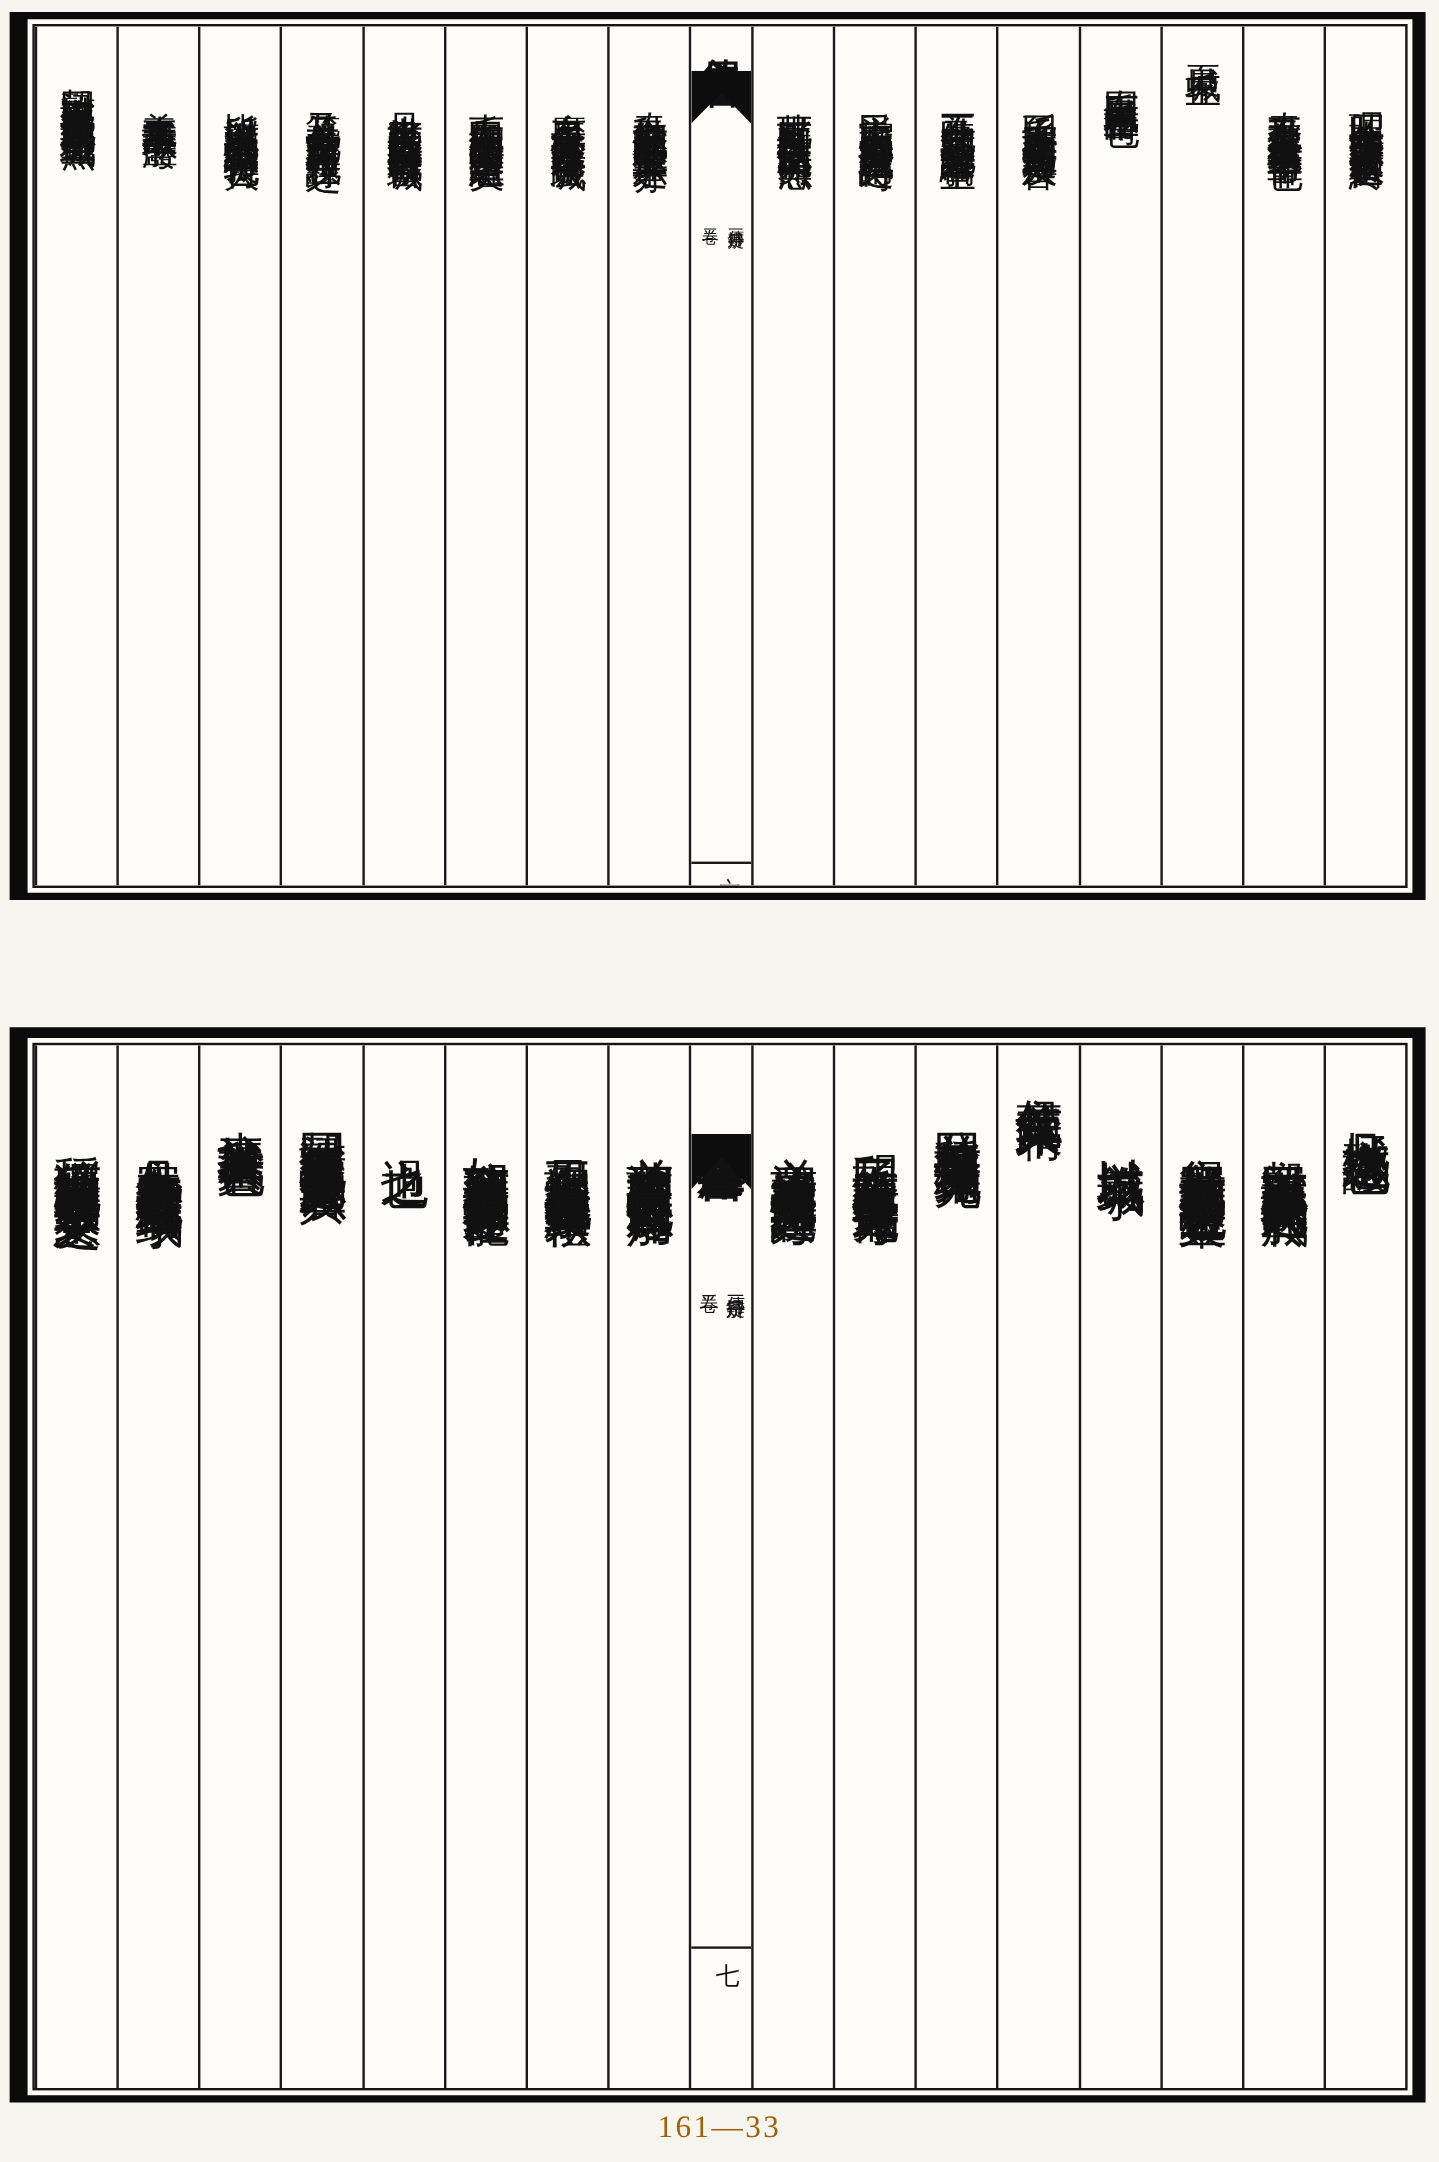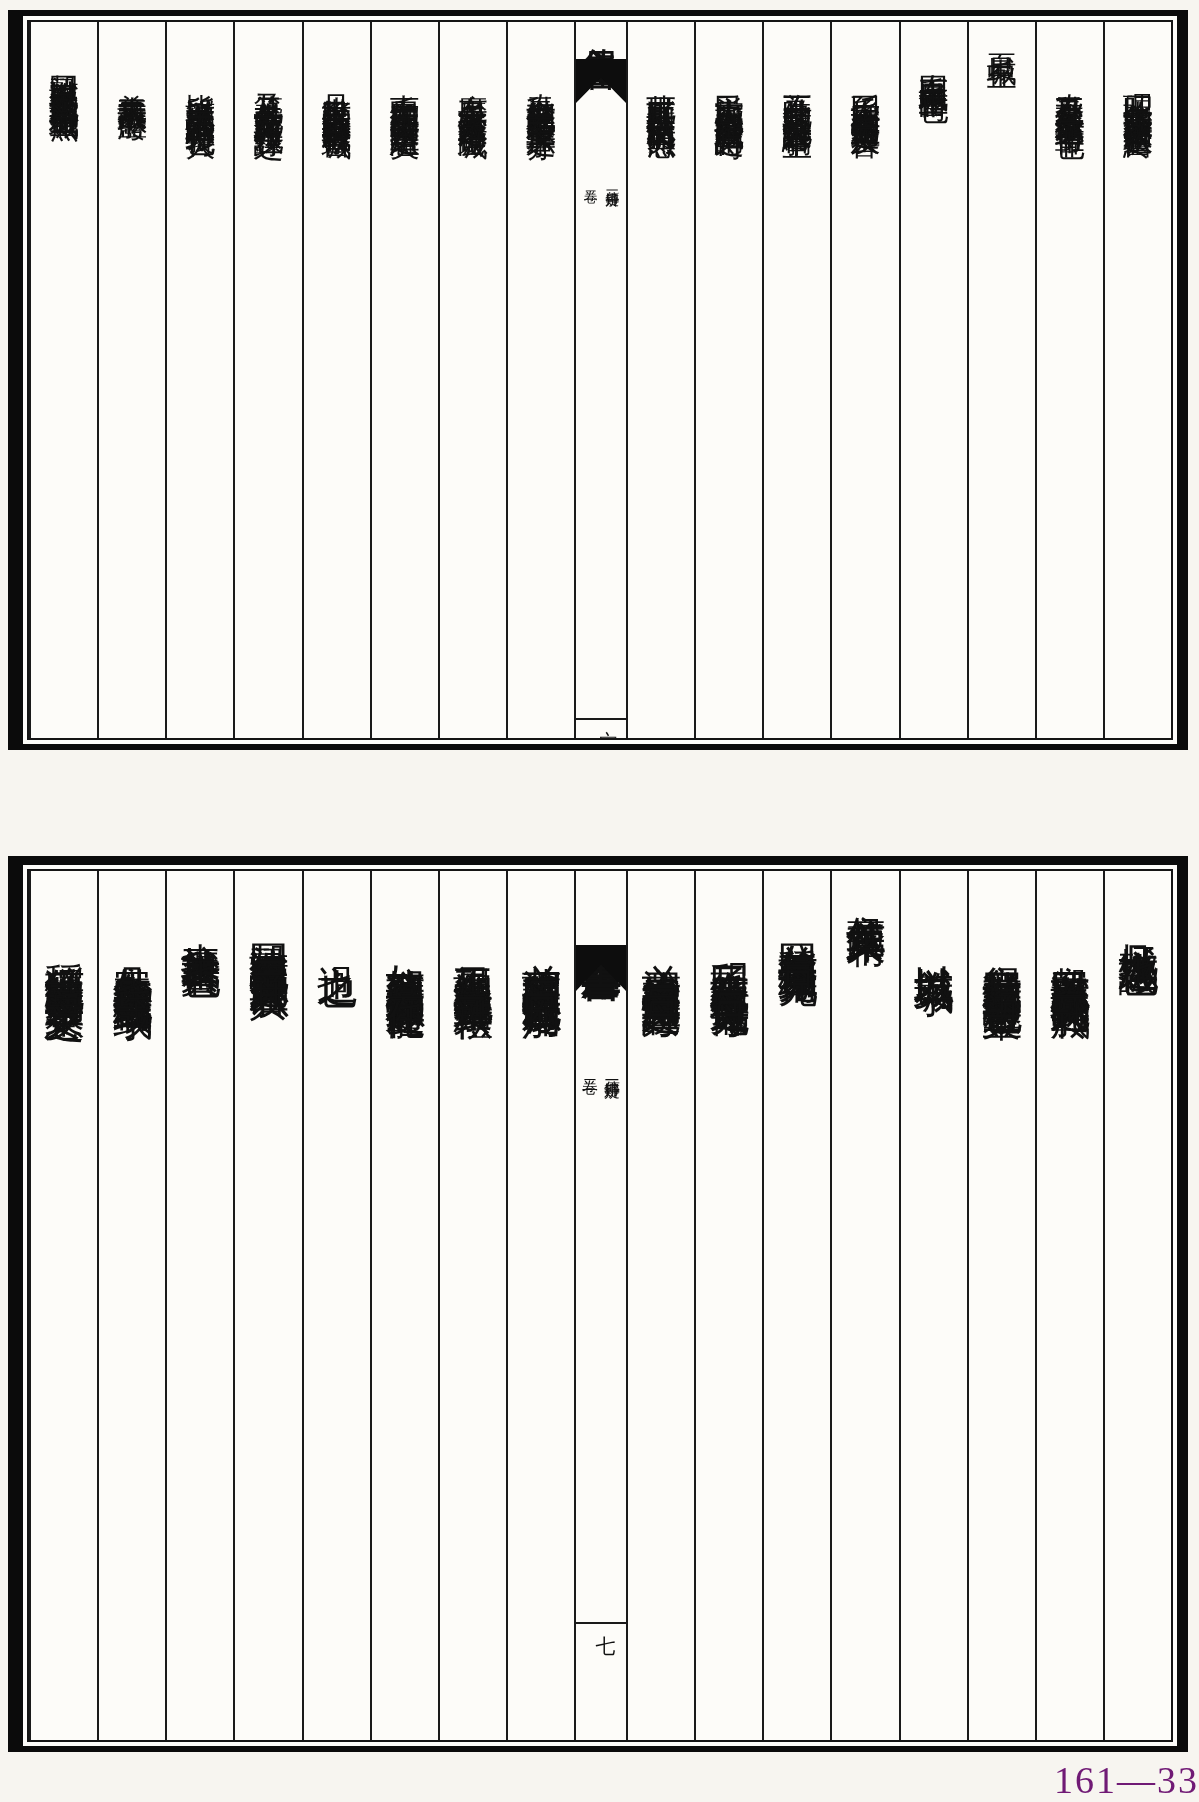--- a/index.html
+++ b/index.html
@@ -68,23 +68,23 @@
   .bx-folio{
     writing-mode:vertical-rl;text-orientation:upright;
     font-size:18px;align-self:flex-end;margin-right:6px;margin-bottom:2px;
   }
   .block--b .bx-folio{font-size:20px;}
   .bx-rule{width:100%;height:2px;background:#1a1a1a;}
   .bx-gap{flex:0 0 18px;}
   .block--b .bx-gap{flex:0 0 116px;}
   .page-label{
     position:absolute;left:0;right:0;top:1758px;
-    text-align:right;
+    text-align:center;
     font-family:"Liberation Serif","DejaVu Serif",serif;
-    font-size:38px;letter-spacing:2px;color:#701a75;
+    font-size:26px;letter-spacing:2px;color:#a16207;
   }
 </style>
 </head>
 <body>
 
 <div class="block block--t">
   <div class="inner">
     <div class="col b">
         <span class="vtext">理昭二十八年書滕子寧卒若微國若狄道當終</span>
       </div>

